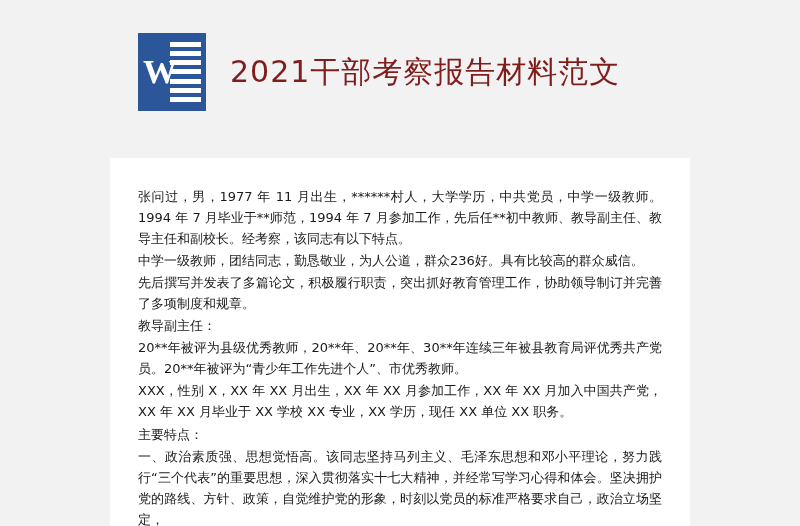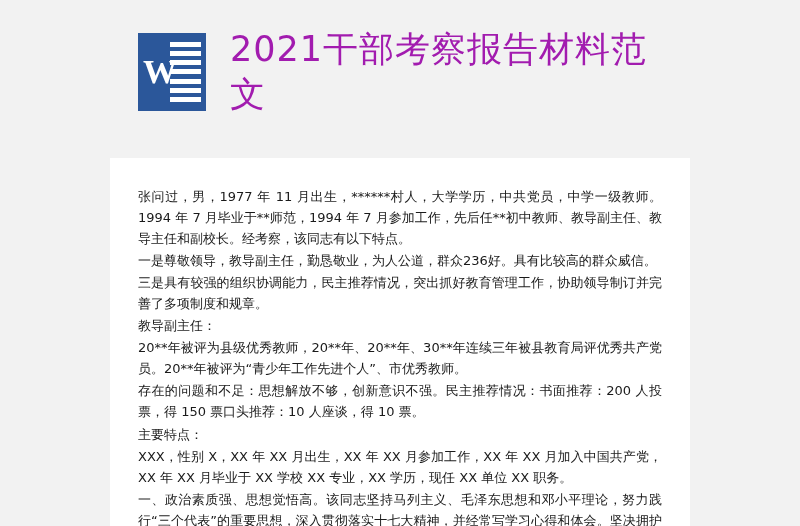--- a/index.html
+++ b/index.html
@@ -55,23 +55,23 @@
     justify-content: space-between;
   }
   .word-icon .lines i {
     display: block;
     height: 5px;
     background: #ffffff;
     width: 100%;
   }
   .title {
     margin-left: 24px;
-    font-size: 35px;
+    font-size: 30px;
     line-height: 1.28;
-    color: #a21caf;
+    color: #7f1d1d;
     font-family: "DejaVu Sans", "Liberation Sans", sans-serif;
     font-weight: normal;
     letter-spacing: 1px;
     max-width: 420px;
   }
   .doc-sheet {
     position: absolute;
     left: 110px;
     top: 158px;
     width: 580px;
@@ -111,24 +111,23 @@
           <i></i>
           <i></i>
       </span>
     </div>
     <div class="title">2021干部考察报告材料范文</div>
   </div>
 
   <div class="doc-sheet">
     <div class="doc-body">
       <p>张问过，男，1977 年 11 月出生，******村人，大学学历，中共党员，中学一级教师。1994 年 7 月毕业于**师范，1994 年 7 月参加工作，先后任**初中教师、教导副主任、教导主任和副校长。经考察，该同志有以下特点。</p>
-      <p>一是尊敬领导，教导副主任，勤恳敬业，为人公道，群众236好。具有比较高的群众威信。</p>
-      <p>三是具有较强的组织协调能力，民主推荐情况，突出抓好教育管理工作，协助领导制订并完善了多项制度和规章。</p>
+      <p>中学一级教师，团结同志，勤恳敬业，为人公道，群众236好。具有比较高的群众威信。</p>
+      <p>先后撰写并发表了多篇论文，积极履行职责，突出抓好教育管理工作，协助领导制订并完善了多项制度和规章。</p>
       <p>教导副主任：</p>
       <p>20**年被评为县级优秀教师，20**年、20**年、30**年连续三年被县教育局评优秀共产党员。20**年被评为“青少年工作先进个人”、市优秀教师。</p>
-      <p>存在的问题和不足：思想解放不够，创新意识不强。民主推荐情况：书面推荐：200 人投票，得 150 票口头推荐：10 人座谈，得 10 票。</p>
+      <p>XXX，性别 X，XX 年 XX 月出生，XX 年 XX 月参加工作，XX 年 XX 月加入中国共产党，XX 年 XX 月毕业于 XX 学校 XX 专业，XX 学历，现任 XX 单位 XX 职务。</p>
       <p>主要特点：</p>
-      <p>XXX，性别 X，XX 年 XX 月出生，XX 年 XX 月参加工作，XX 年 XX 月加入中国共产党，XX 年 XX 月毕业于 XX 学校 XX 专业，XX 学历，现任 XX 单位 XX 职务。</p>
       <p>一、政治素质强、思想觉悟高。该同志坚持马列主义、毛泽东思想和邓小平理论，努力践行“三个代表”的重要思想，深入贯彻落实十七大精神，并经常写学习心得和体会。坚决拥护党的路线、方针、政策，自觉维护党的形象，时刻以党员的标准严格要求自己，政治立场坚定，</p>
     </div>
   </div>
 
 </div>
 
 </body></html>

